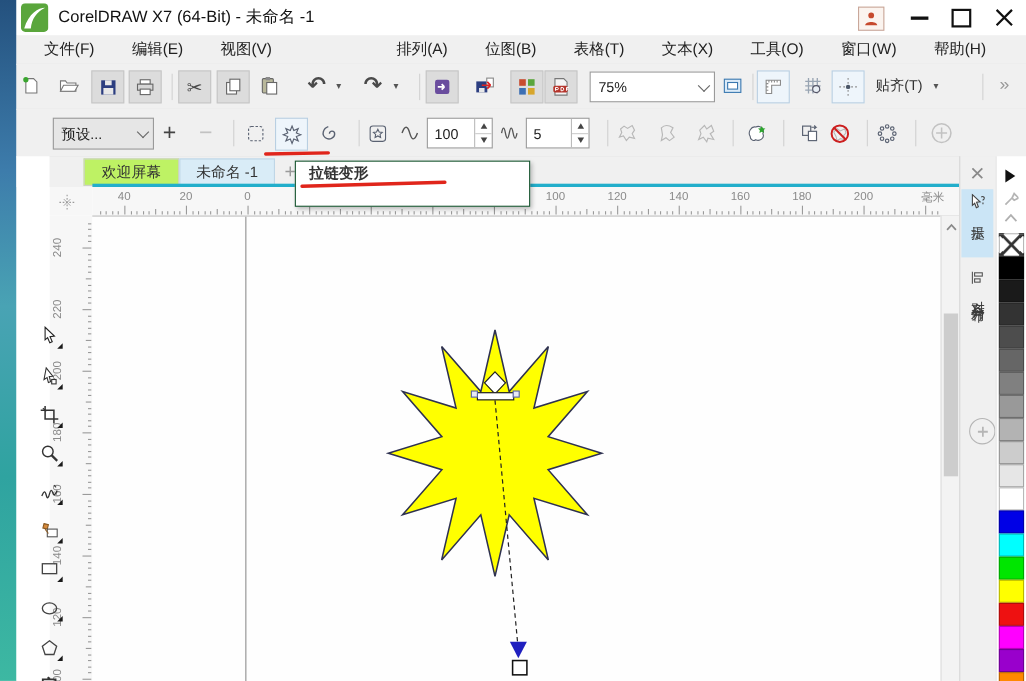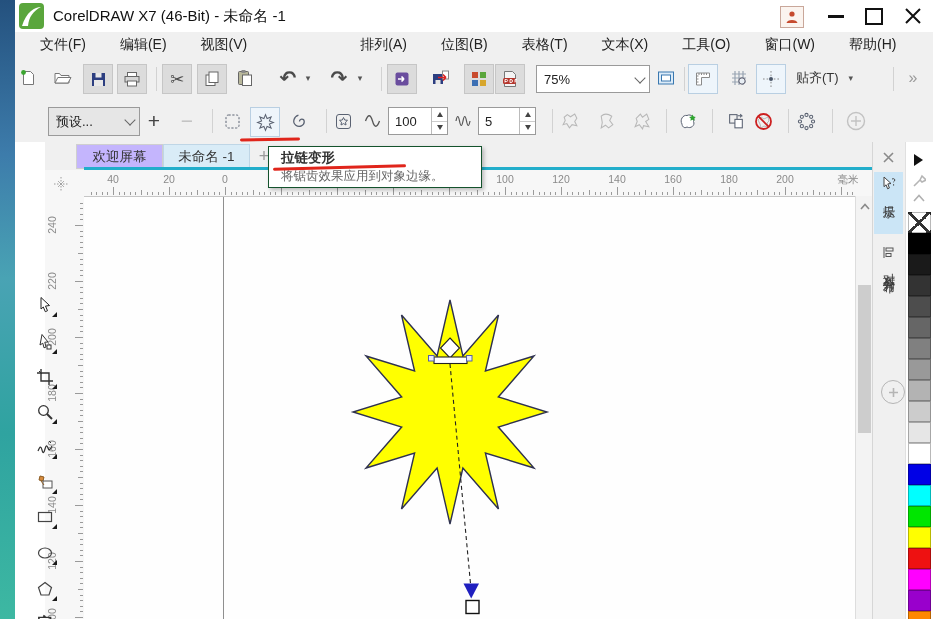--- a/index.html
+++ b/index.html
@@ -45,21 +45,21 @@
   <div class="abs" style="left:0;top:0;width:15px;height:619px;background:linear-gradient(180deg,#24517e 0%,#3d7cab 25%,#49a3b4 45%,#2fa3a0 70%,#3db8a2 100%);"></div>
 
   <div class="layer">
     <div class="abs" style="left:15px;top:0;right:0;height:32px;background:#fff;"></div>
     <div class="abs" style="left:19px;top:3px;">
       <svg width="25" height="26" viewBox="0 0 25 26">
           <rect x="0" y="0" width="25" height="26" rx="4" fill="#5aa63c"></rect>
           <path d="M3 23C7 9 16 4 22 4c-8 4-12 10-13 19z" fill="#fff"></path>
         </svg>
     </div>
-    <div class="abs" style="left:53px;top:0;height:32px;line-height:32px;font-size:15px;color:#111;">CorelDRAW X7 (46-Bit) - 未命名 -1</div>
+    <div class="abs" style="left:53px;top:0;height:32px;line-height:32px;font-size:15px;color:#111;">CorelDRAW X7 (64-Bit) - 未命名 -1</div>
     <div class="abs" style="left:780px;top:6px;width:22px;height:20px;border:1px solid #c9a79a;background:#fbf4ef;display:flex;align-items:center;justify-content:center;">
       <span>
         <svg width="14" height="14" viewBox="0 0 14 14">
             <circle cx="7" cy="4" r="2.6" fill="#c64a2e"></circle>
             <path d="M1.5 13c.5-4 10.5-4 11 0z" fill="#c64a2e"></path>
           </svg>
       </span>
     </div>
     <div class="abs" style="left:820px;top:0;width:32px;height:32px;display:flex;align-items:center;justify-content:center;">
       <span style="display:block;width:16px;height:3px;background:#111;"></span>
@@ -400,21 +400,21 @@
             <path d="M10 5v10M5 10h10" stroke="#c2c2c2" stroke-width="1.4"></path>
           </svg>
         </span>
     </div>
 
     <div class="annot" style="left: 240px; top: 138px; width: 60px; height: 3px; transform: rotate(-1deg); background: rgb(224, 37, 27);"></div>
   </div>
 
   <div class="bar" style="top:142px;height:28px;background:#f0f0f0;"></div>
   <div class="layer">
-    <div class="tab" style="left:76px;width:87px;background:#c4b5fd;">
+    <div class="tab" style="left:76px;width:87px;background:#bef264;">
       <span>欢迎屏幕</span>
     </div>
     <div class="tab" style="left:163px;width:87px;background:#d9ecf7;border-color:#bfd6e6;">
       <span>未命名 -1</span>
     </div>
     <div class="abs" style="left:254px;top:146px;width:20px;height:20px;display:flex;align-items:center;justify-content:center;font-size:18px;color:#9a9a9a;">
       <span>+</span>
     </div>
     <div class="abs" style="left:84px;top:167px;width:788px;height:3px;background:#22aecb;"></div>
   </div>
@@ -815,17 +815,16 @@
         <div class="swatch" style="top: 315px; background: rgb(255, 255, 0);"></div>
         <div class="swatch" style="top: 336px; background: rgb(238, 17, 17);"></div>
         <div class="swatch" style="top: 357px; background: rgb(255, 0, 255);"></div>
         <div class="swatch" style="top: 378px; background: rgb(153, 0, 204);"></div>
         <div class="swatch" style="top: 399px; background: rgb(255, 136, 0);"></div>
       </div>
   </div>
 
   <div class="abs" style="left:268px;top:146px;width:212px;height:40px;background:#fff;border:1px solid #14532d;box-shadow:2px 2px 4px rgba(0,0,0,.25);z-index:40;">
     <div style="position:absolute;left:12px;top:2px;font-size:13.5px;color:#333;font-weight:bold;">拉链变形</div>
-    <div style="position:absolute;left:12px;top:21px;font-size:12.5px;color:#666;">将锯齿效果应用到对象边缘。</div>
     <div class="annot" style="left: 4px; top: 19px; width: 133px; height: 3px; transform: rotate(-1.6deg); background: rgb(224, 37, 27);"></div>
   </div>
 
 </div>
 
 </body></html>

